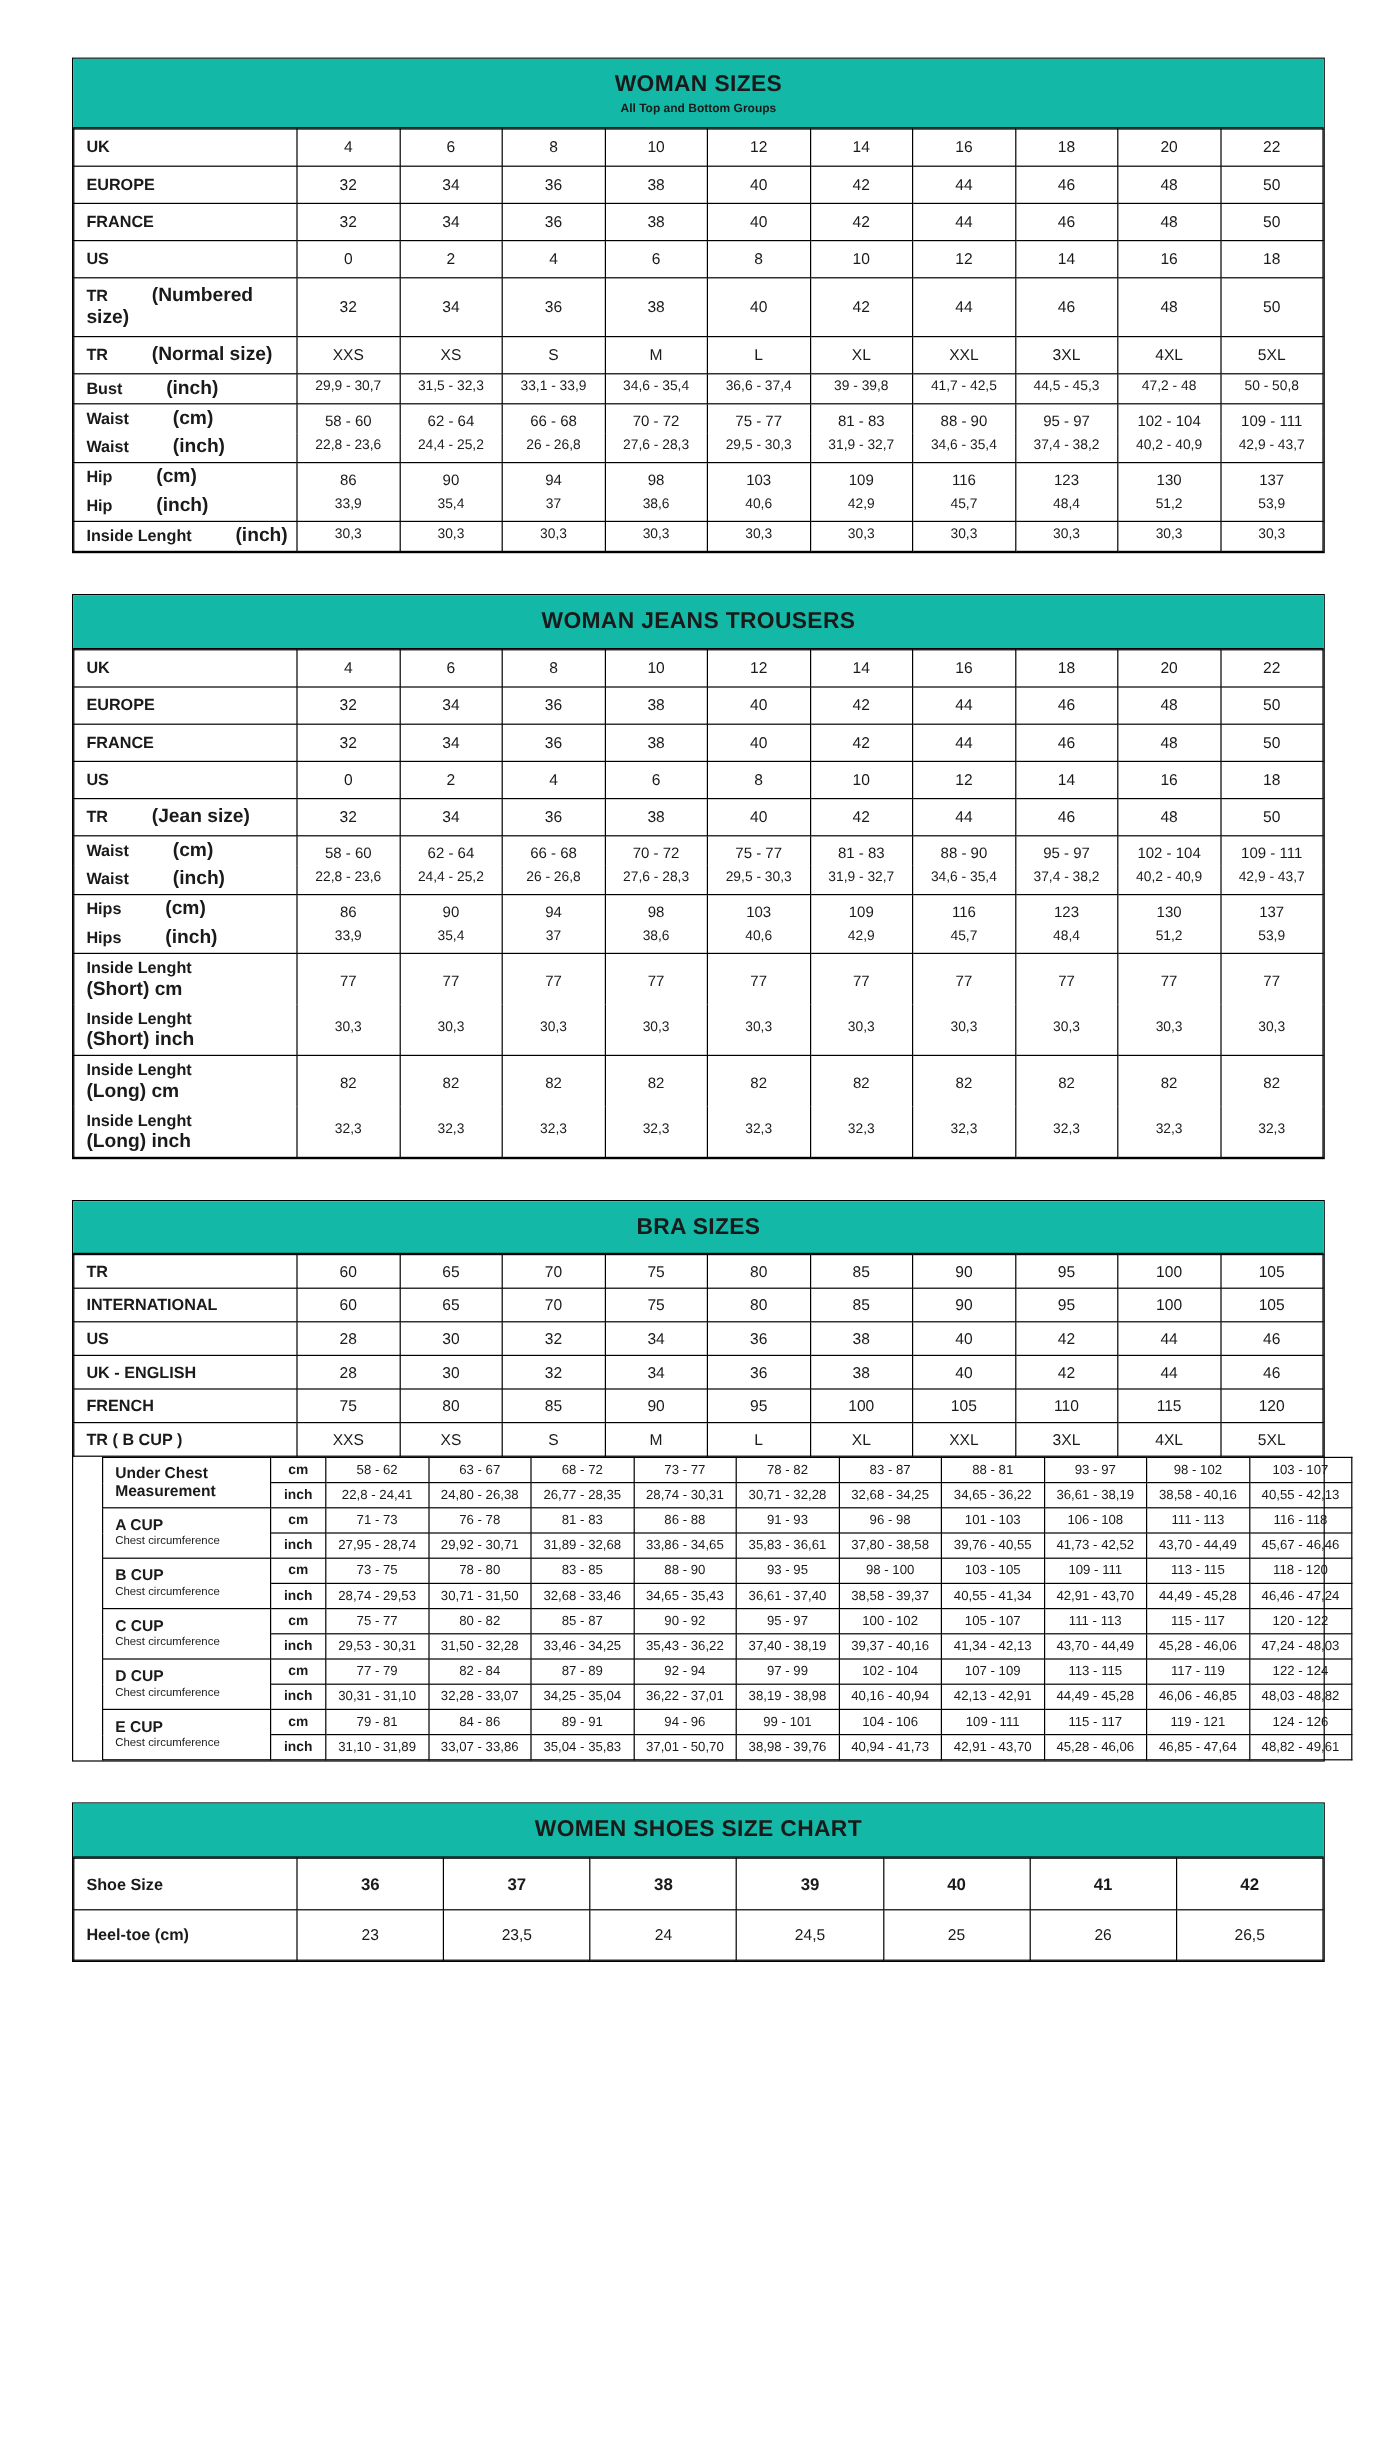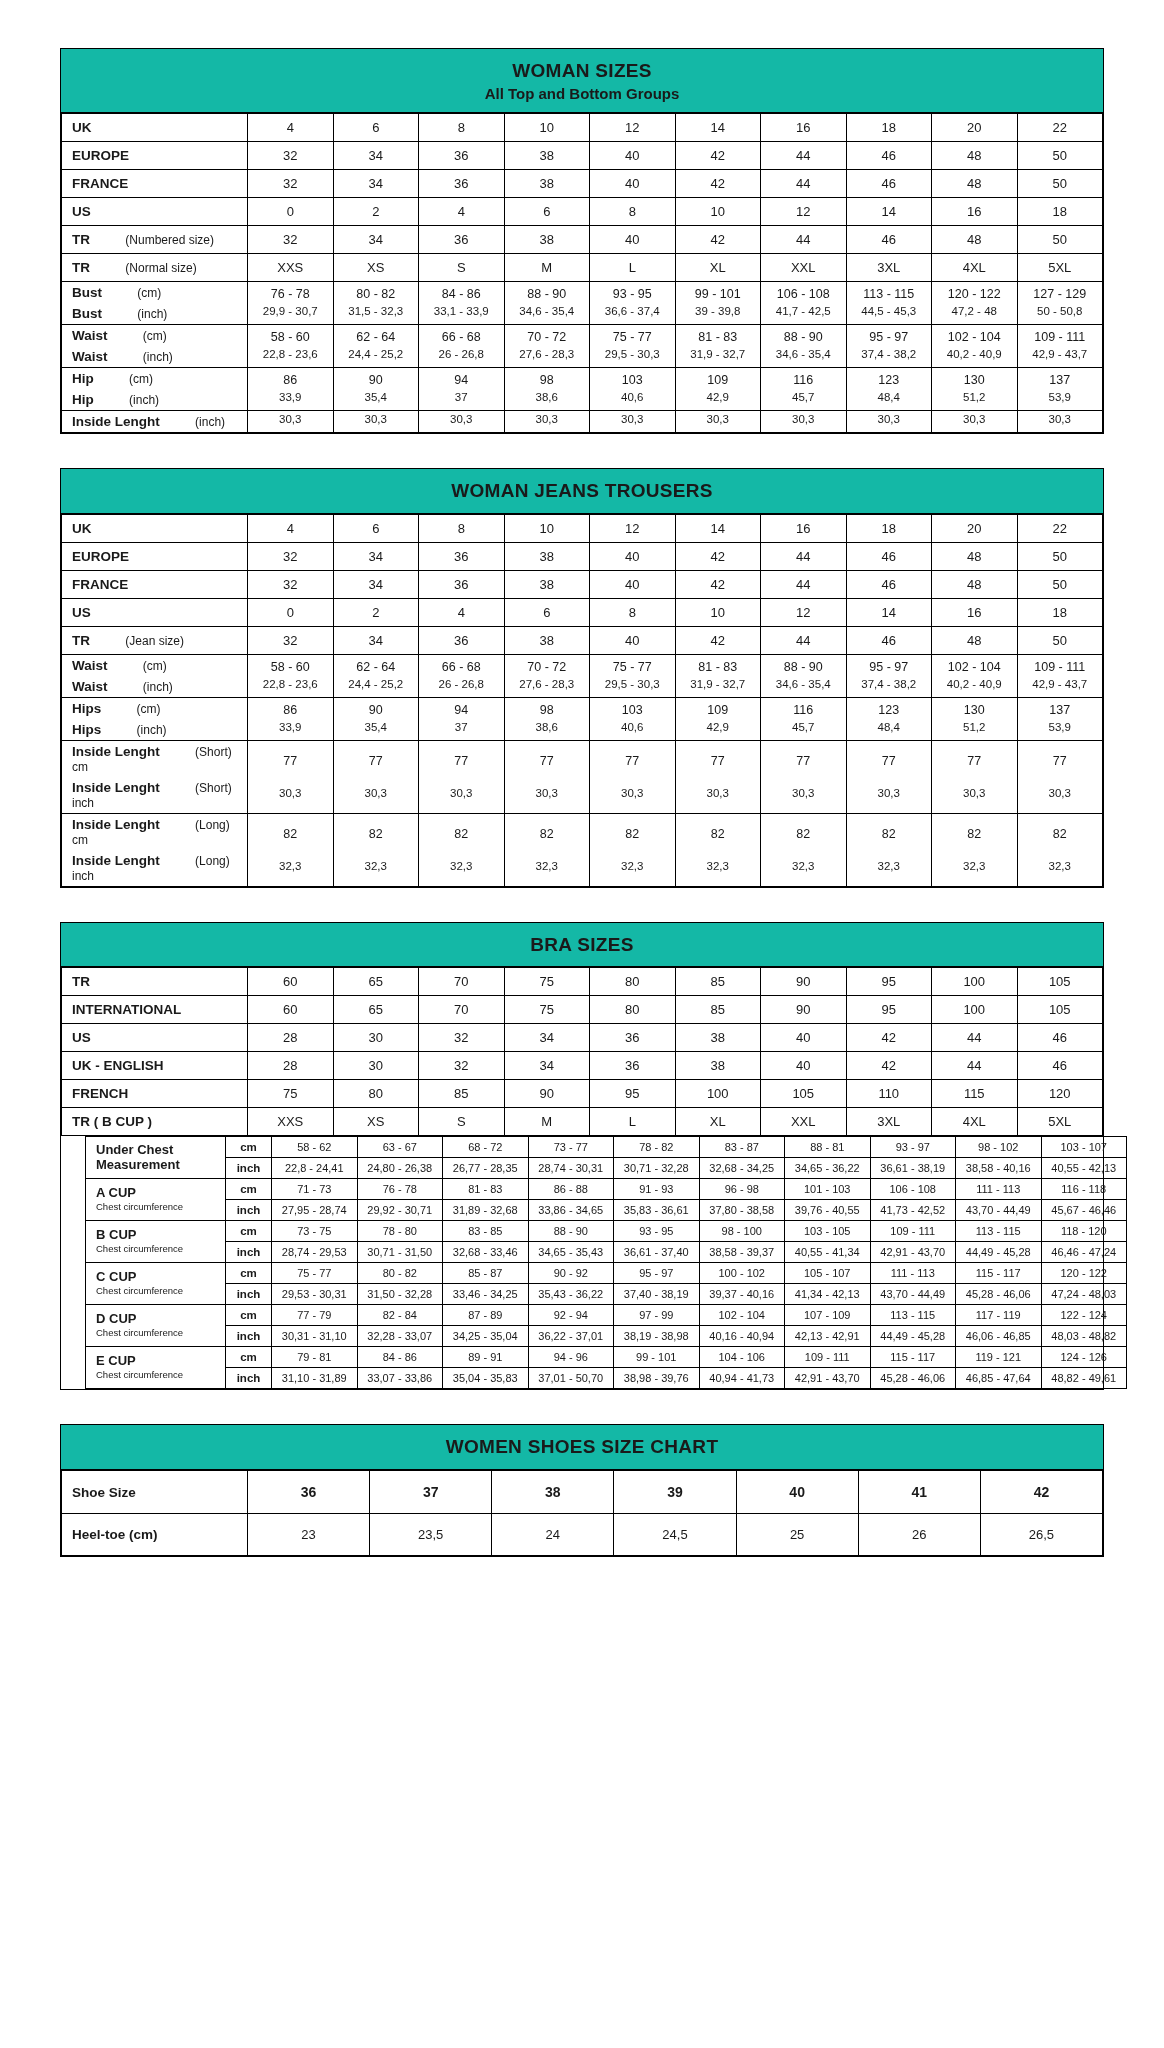--- a/index.html
+++ b/index.html
@@ -32,21 +32,21 @@
     text-align: center;
     padding: 10px 6px 10px 6px;
   }
   .card-header .title {
     font-size: 19px;
     font-weight: bold;
     letter-spacing: 0.3px;
     line-height: 1.25;
   }
   .card-header .subtitle {
-    font-size: 15px;
+    font-size: 10px;
     font-weight: bold;
     margin-top: 2px;
   }
 
   table.sz {
     width: 100%;
     border-collapse: collapse;
     table-layout: fixed;
   }
   table.sz td, table.sz th {
@@ -58,22 +58,22 @@
     vertical-align: middle;
   }
   table.sz td.lbl, table.sz th.lbl {
     text-align: left;
     padding-left: 10px;
     font-size: 13.5px;
     font-weight: bold;
     width: 186px;
   }
   td.lbl .unit {
-    font-weight: normal;
-    font-size: 12px;
+    font-weight: bold;
+    font-size: 16px;
     padding-left: 32px;
   }
   
   tr.pair-top td { border-bottom: none; padding-bottom: 1px; }
   tr.pair-bot td { border-top: none; padding-top: 1px; }
   tr.pair-top td.val { font-size: 12.5px; }
   tr.pair-bot td.val { font-size: 11.5px; }
   tr.pair-top td.lbl, tr.pair-bot td.lbl { padding-top: 3px; padding-bottom: 3px; }
 
   tr.single td { font-size: 13px; padding: 6px 2px; }
@@ -224,33 +224,20 @@
           <td class="val">S</td>
           <td class="val">M</td>
           <td class="val">L</td>
           <td class="val">XL</td>
           <td class="val">XXL</td>
           <td class="val">3XL</td>
           <td class="val">4XL</td>
           <td class="val">5XL</td>
         </tr>
 
-        <tr class="pair-top">
-          <td class="lbl"><span>Bust</span><span class="unit"> (cm)</span></td>
-          <td class="val">76 - 78</td>
-          <td class="val">80 - 82</td>
-          <td class="val">84 - 86</td>
-          <td class="val">88 - 90</td>
-          <td class="val">93 - 95</td>
-          <td class="val">99 - 101</td>
-          <td class="val">106 - 108</td>
-          <td class="val">113 - 115</td>
-          <td class="val">120 - 122</td>
-          <td class="val">127 - 129</td>
-        </tr>
         <tr class="pair-bot">
           <td class="lbl"><span>Bust</span><span class="unit"> (inch)</span></td>
           <td class="val">29,9 - 30,7</td>
           <td class="val">31,5 - 32,3</td>
           <td class="val">33,1 - 33,9</td>
           <td class="val">34,6 - 35,4</td>
           <td class="val">36,6 - 37,4</td>
           <td class="val">39 - 39,8</td>
           <td class="val">41,7 - 42,5</td>
           <td class="val">44,5 - 45,3</td>

